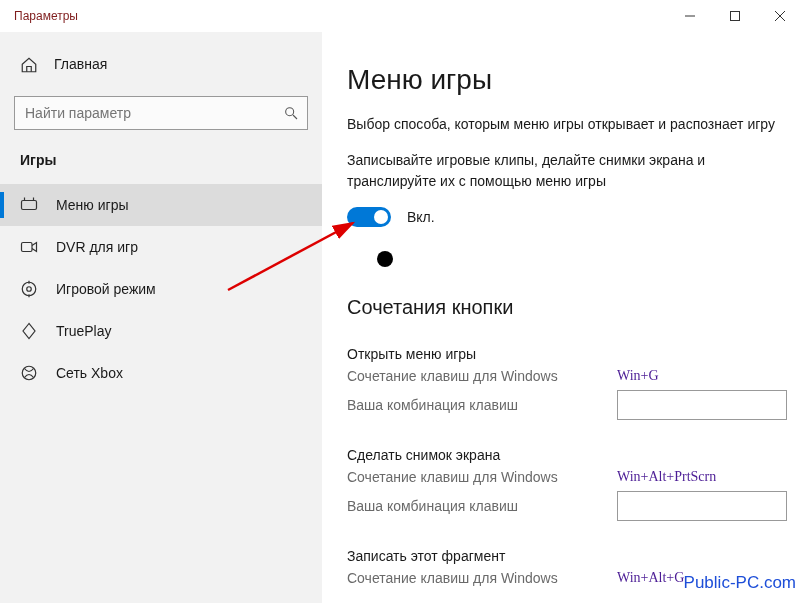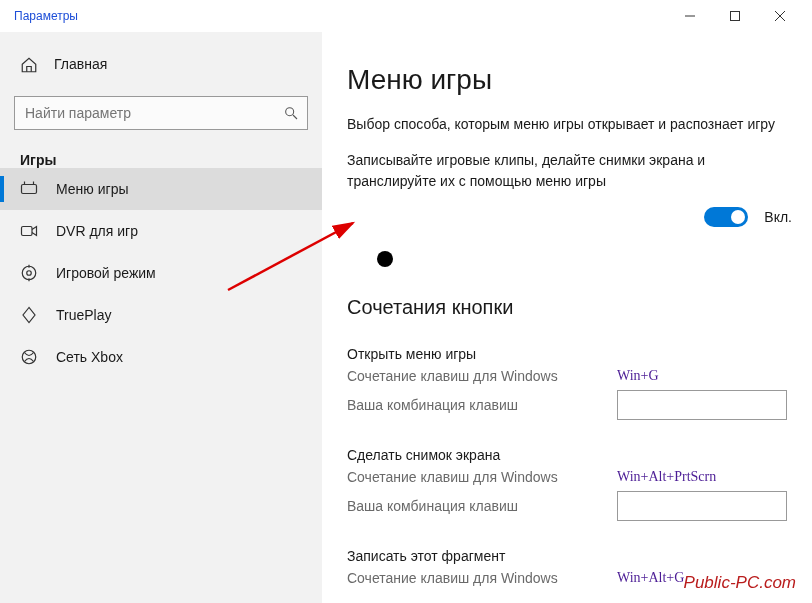--- a/index.html
+++ b/index.html
@@ -12,21 +12,21 @@
     background: #fff;
     overflow: hidden;
     position: relative;
   }
   .titlebar {
     height: 32px;
     display: flex;
     align-items: center;
     padding: 0 10px;
     font-size: 12px;
-    color: #1d4ed8;
+    color: #7f1d1d;
     background: #fff;
     justify-content: space-between;
   }
   .titlebar-title { padding-left: 4px; }
   .win-controls { display: flex; gap: 0; }
   .win-btn {
     width: 45px; height: 30px;
     display: flex; align-items: center; justify-content: center;
     font-family: "Segoe UI Symbol", sans-serif;
     font-size: 11px;
@@ -57,21 +57,21 @@
     padding: 0 8px 0 10px;
   }
   .search-box input {
     flex:1; border:none; background:transparent; font-size:14px;
     outline:none; color:#666;
   }
   .search-icon { width:16px;height:16px; color:#555; }
   .section-title {
     font-weight:600;
     font-size:14px;
-    padding: 10px 20px 0 20px;
+    padding: 10px 20px 16px 20px;
   }
   .nav-item {
     display:flex; align-items:center; gap:18px;
     padding: 12px 20px;
     font-size:14px;
     position:relative;
   }
   .nav-item.selected {
     background:#dcdcdc;
   }
@@ -83,21 +83,21 @@
   .nav-icon{ width:18px;height:18px; display:inline-flex; color:#333;}
   .main {
     flex:1;
     padding: 32px 20px 0 25px;
     overflow:hidden;
   }
   h1.page-title {
     font-size:28px; font-weight:400; margin-bottom:18px;
   }
   .desc { font-size:14px; line-height:1.45; margin-bottom:16px; max-width:440px;}
-  .toggle-row { display:flex; align-items:center; gap:16px; margin-bottom:20px;justify-content:flex-end;}
+  .toggle-row { display:flex; align-items:center; gap:16px; margin-bottom:20px;}
   .toggle {
     width:44px; height:20px; border-radius:10px;
     background:#0078d7; position:relative;
   }
   .toggle::after{
     content:""; position:absolute; right:3px; top:3px;
     width:14px;height:14px;border-radius:50%; background:#fff;
   }
   .check-row { display:flex; align-items:flex-start; gap:10px; font-size:14px; margin-bottom:6px; max-width:440px;}
   .checkbox {
@@ -122,21 +122,21 @@
   .kb-value { color:#4c1d95;font-family:Liberation Serif, serif; }
   .kb-input {
     width:170px; height:30px; border:1px solid #999; background:#fff;
   }
   .arrow {
     position:absolute;
     pointer-events:none;
   }
   .watermark {
     position:absolute; right:16px; bottom:10px;
-    color:#b91c1c; font-size:17px; font-style:italic;
+    color:#1d4ed8; font-size:17px; 
     font-family: "Segoe UI", sans-serif;
   }
 </style>
 </head>
 <body>
 
 <div class="titlebar">
   <span class="titlebar-title">Параметры</span>
   <div class="win-controls">
     <div class="win-btn">

